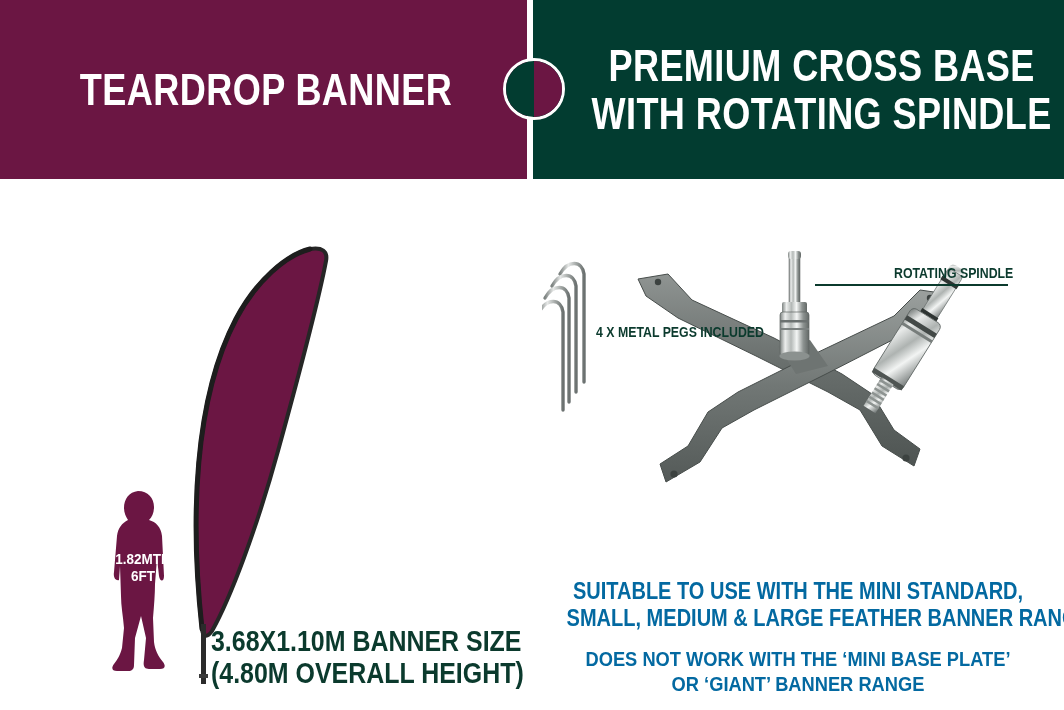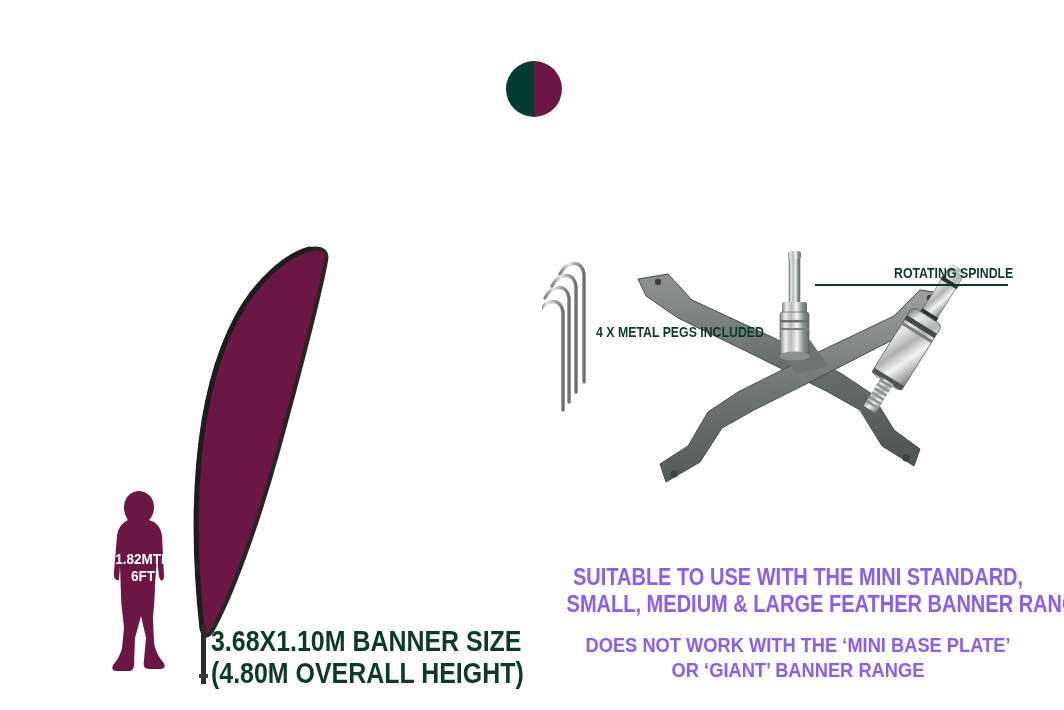--- a/index.html
+++ b/index.html
@@ -68,38 +68,47 @@
     position:absolute;color:#0b3a2d;
     font-family:"Liberation Sans Narrow","Liberation Sans",sans-serif;
     font-weight:bold;white-space:nowrap;
     transform-origin:left center;
   }
   #label-pegs{left:64px;top:145px;font-size:14px;transform:scaleX(0.88);}
   #label-spindle{left:362px;top:86px;font-size:14px;transform:scaleX(0.88);}
   #spindle-leader{position:absolute;left:283px;top:105px;width:193px;height:2px;background:#0b3a2d;}
 
   #compat-block{
-    position:absolute;left:0;top:385px;width:532px;text-align:center;
-    color:#8b5cf6;
+    position:absolute;left:0;top:399px;width:532px;text-align:center;
+    color:#0369a1;
     font-family:"Liberation Sans Narrow","Liberation Sans",sans-serif;
     font-weight:bold;
   }
   #compat-block .grp{transform:scaleX(0.87);transform-origin:center center;}
   #compat-block .g1{font-size:23px;line-height:27px;}
   #compat-block .g2{font-size:21px;line-height:25px;margin-top:14px;}
   #compat-block .line{white-space:nowrap;}
 </style>
 </head>
 <body>
 
 <div id="stage">
 
   <div id="header">
 
-
+    <div class="hdr-panel" id="hdr-left">
+      <div class="hdr-title">TEARDROP BANNER</div>
+    </div>
+
+    <div class="hdr-panel" id="hdr-right">
+      <div class="hdr-title">
+        <div>PREMIUM CROSS BASE</div>
+        <div>WITH ROTATING SPINDLE</div>
+      </div>
+    </div>
 
     <div id="seam-circle">
       <div class="half l"></div>
       <div class="half r"></div>
     </div>
   </div>
 
   <div id="left-body">
 
     <div id="teardrop-wrap">

